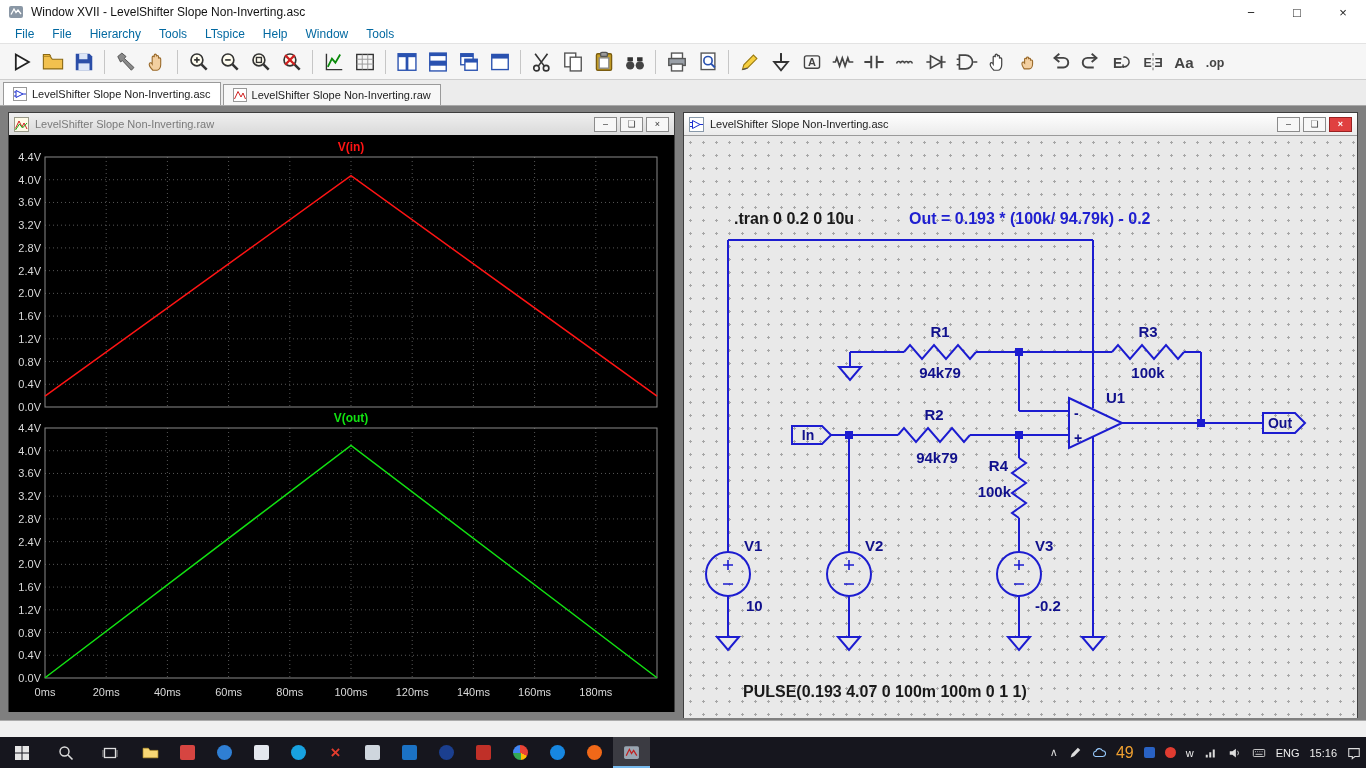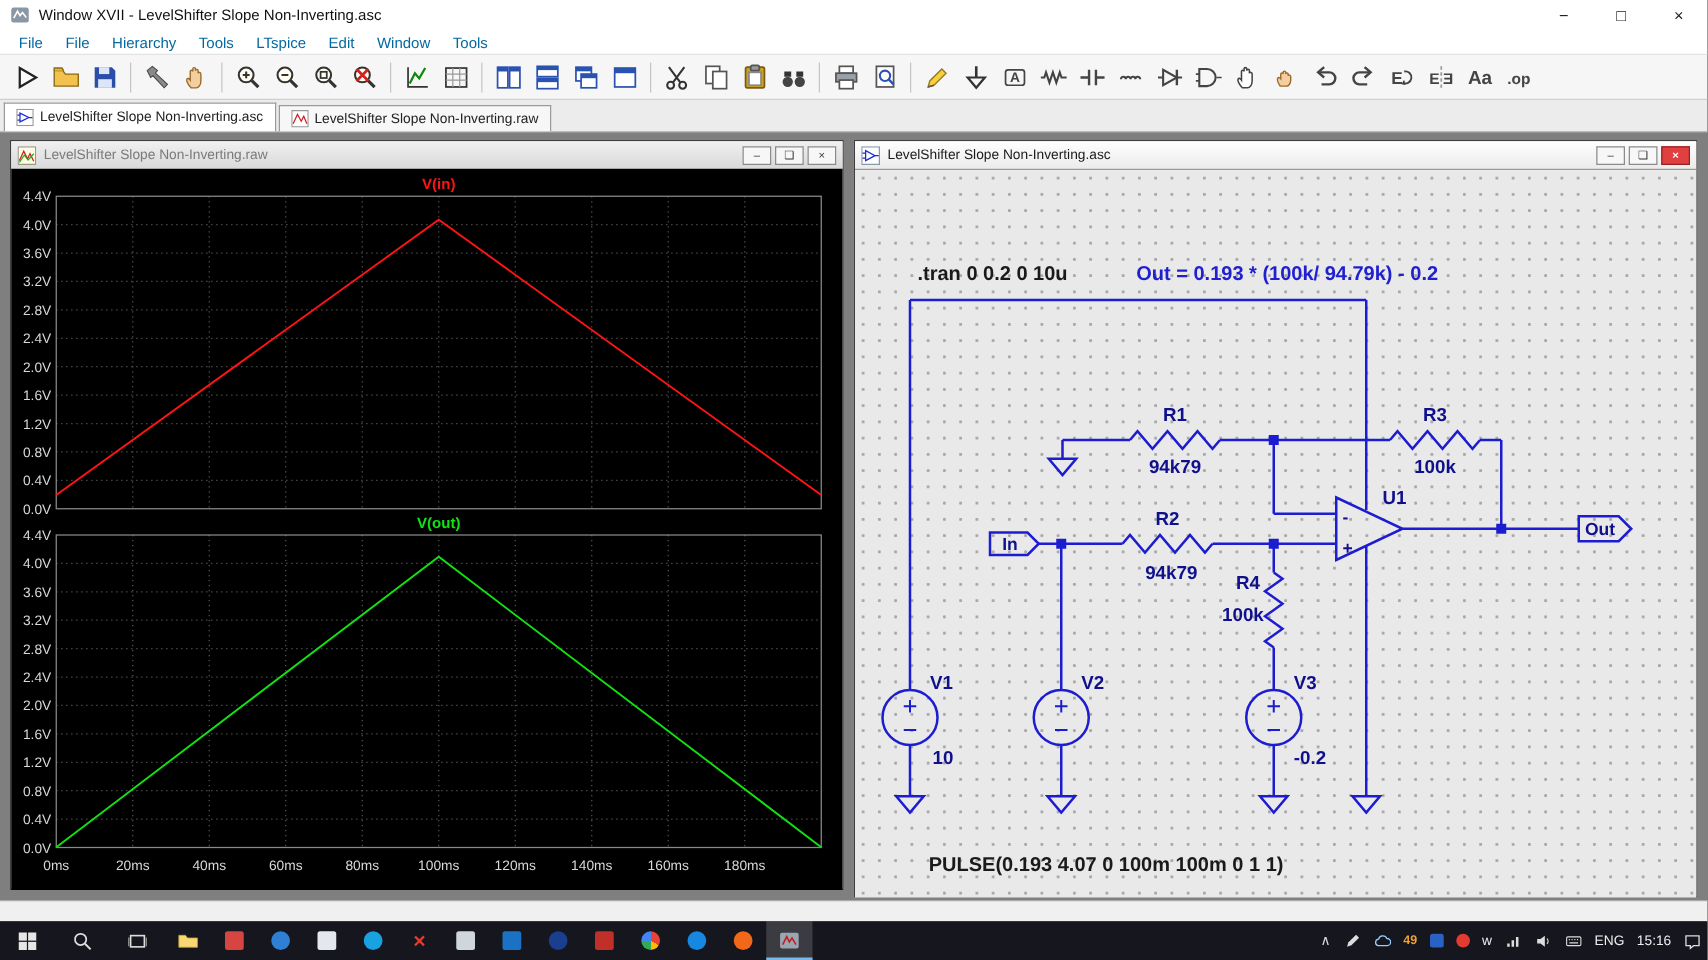--- a/index.html
+++ b/index.html
@@ -48,21 +48,21 @@
 .tb-app.active{background:rgba(255,255,255,.16);box-shadow:inset 0 -2px 0 #76b9ed;}
 .tb-ic{width:17px;height:17px;display:flex;align-items:center;justify-content:center;}
 .tb-ic svg{width:17px;height:17px;display:block;}
 .tb-circle{width:15px;height:15px;border-radius:50%;display:block;}
 .tb-square{width:15px;height:15px;border-radius:2px;display:block;}
 .tb-x{font-size:17px;font-weight:bold;line-height:15px;}
 .tb-chrome{background:conic-gradient(#e84335 0 120deg,#fbbc05 120deg 180deg,#34a853 180deg 270deg,#4285f4 270deg 360deg);}
 .tray{margin-left:auto;display:flex;align-items:center;font-size:11px;}
 .tray-item{padding:0 5px;display:flex;align-items:center;justify-content:center;color:#d8d8d8;}
 .tray-item svg{width:14px;height:14px;display:block;}
-.battery-num{color:#f0a030;font-weight:bold;font-size:10px;}
+.battery-num{color:#f0a030;font-weight:normal;font-size:16px;}
 .tray-text{color:#eee;}
 .mini-sq{width:11px;height:11px;border-radius:2px;display:block;}
 .mini-dot{width:11px;height:11px;border-radius:50%;display:block;}
 </style>
 </head>
 <body>
 
 <div class="screen">
 
   <div class="titlebar">
@@ -79,21 +79,21 @@
       <button class="win-btn">×</button>
     </div>
   </div>
 
   <div class="menubar">
       <div class="menu-item">File</div>
       <div class="menu-item">File</div>
       <div class="menu-item">Hierarchy</div>
       <div class="menu-item">Tools</div>
       <div class="menu-item">LTspice</div>
-      <div class="menu-item">Edit</div>
+      <div class="menu-item">Help</div>
       <div class="menu-item">Window</div>
       <div class="menu-item">Tools</div>
     </div>
 
   <div class="toolbar">
       <button class="tool-btn">
         <span class="tool-ic">
           <svg viewBox="0 0 16 16">
             <path d="M3.5 2.5l9.5 5.5-9.5 5.5z" fill="#fdfdfd" stroke="#222" stroke-width="1.3"></path>
           </svg>

